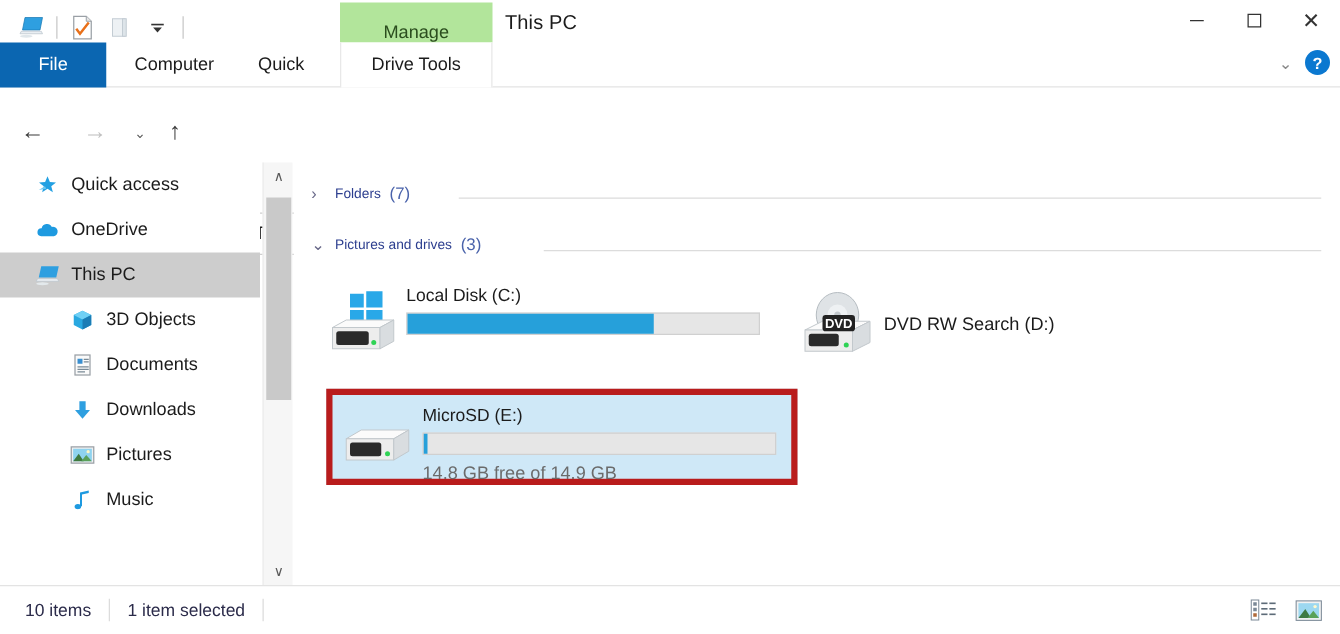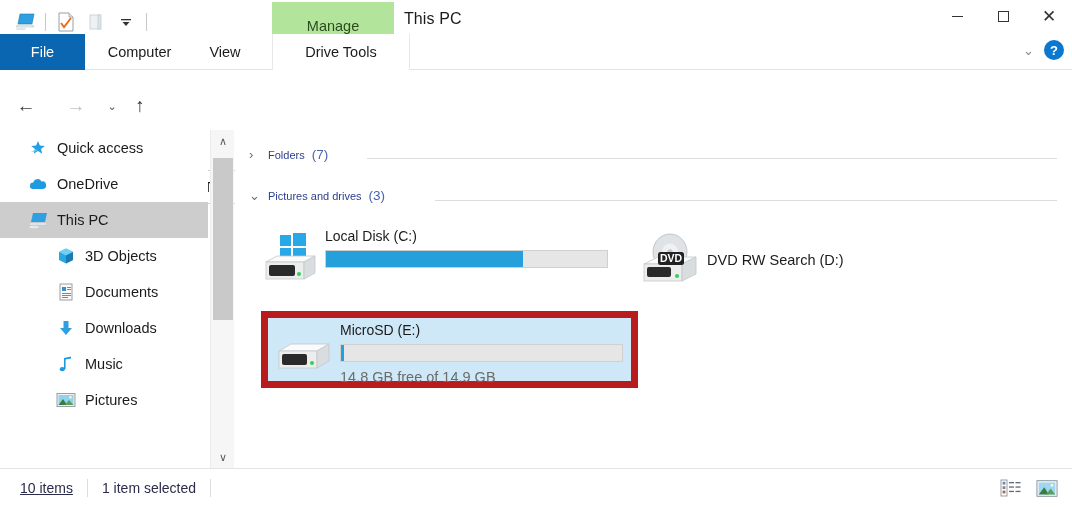--- a/index.html
+++ b/index.html
@@ -42,21 +42,21 @@
 
   
   .ribbon {
     position:absolute; left:0; top:34px; width:1072px; height:36px;
     background:#ffffff; border-bottom:1px solid #e3e3e3;
   }
   .tab { position:absolute; top:0; height:36px; display:flex; align-items:center; justify-content:center; font-size:14.5px; }
   .tab-file { left:0; width:85px; background:#0b66b1; color:#fff; }
   .tab-computer { left:88px; width:103px; color:#1b1b1b; }
   .tab-view { left:192px; width:66px; color:#1b1b1b; }
-  .tab-drive { left:272px; width:138px; color:#1b1b1b; background:#fff;
+  .tab-drive { left:272px; width:122px; color:#1b1b1b; background:#fff;
                border-left:1px solid #e8e8e8; border-right:1px solid #e8e8e8; }
   .ribbon-right { position:absolute; right:8px; top:6px; display:flex; align-items:center; gap:10px; }
   .chev-down { color:#8a8a8a; font-size:13px; }
   .help-btn {
     width:20px; height:20px; border-radius:50%; background:#0b78d0; color:#fff;
     display:flex; align-items:center; justify-content:center; font-size:13px; font-weight:bold;
   }
 
   
   .addrbar { position:absolute; left:0; top:82px; width:1072px; height:48px; background:#fff; }
@@ -119,21 +119,21 @@
   
   .content { position:absolute; left:235px; top:130px; width:837px; height:338px; background:#fff; }
 
   .grp-hdr { position:absolute; display:flex; align-items:center; gap:7px; }
   .grp-chev { color:#6a6a8a; font-size:13px; width:12px; }
   .grp-name { font-size:11px; color:#2c3e8f; }
   .grp-count { font-size:13.5px; color:#4a63ab; }
   .grp-line { position:absolute; height:1px; background:#dcdcdc; }
 
   .tile { position:absolute; display:flex; }
-  .tile.sel { background:#cfe8f7; border:7px solid #b91c1c;align-items:center; }
+  .tile.sel { background:#cfe8f7; border:5px solid #b91c1c; }
   .tile-ico { width:72px; display:flex; align-items:center; justify-content:center; flex:0 0 72px; }
   .tile-body { padding-top:8px; }
   .tile-name { font-size:14px; color:#1b1b1b; margin-bottom:6px; }
   .bar-track { width:283px; height:18px; background:#e6e6e6; border:1px solid #d0d0d0; }
   .bar-fill { height:100%; background:#26a0da; }
   .tile-sub { font-size:14.5px; color:#6b6b6b; margin-top:7px; }
 
   .tile-plain { position:absolute; display:flex; align-items:center; }
   .tile-plain .tile-name2 { font-size:14.5px; color:#1b1b1b; }
 
@@ -204,21 +204,21 @@
   </div>
 
   <div class="ribbon">
     <div class="tab tab-file">
       <span>File</span>
     </div>
     <div class="tab tab-computer">
       <span>Computer</span>
     </div>
     <div class="tab tab-view">
-      <span>View</span>
+      <span>Quick</span>
     </div>
     <div class="tab tab-drive">
       <span>Drive Tools</span>
     </div>
     <div class="ribbon-right">
       <span class="chev-down">⌄</span>
       <span class="help-btn">?</span>
     </div>
   </div>
 
@@ -316,39 +316,39 @@
         <svg width="16" height="18" viewBox="0 0 16 18">
           <rect x="5.5" y="2" width="5" height="7" fill="#2e9fe0"></rect>
           <polygon points="2,9 14,9 8,16" fill="#2e9fe0"></polygon>
         </svg>
       </span>
       <span>Downloads</span>
     </div>
 
     <div class="nav-item lvl2">
       <span class="nav-ico">
-        <svg width="16" height="18" viewBox="0 0 16 18">
-          <path d="M6 14 V3 l7 -1.6 v2 L7.6 4.6 V14 z" fill="#1e9ae0"></path>
-          <ellipse cx="4.3" cy="14.2" rx="2.6" ry="2.1" fill="#1e9ae0"></ellipse>
-        </svg>
-      </span>
-      <span>Music</span>
-    </div>
-
-    <div class="nav-item lvl2">
-      <span class="nav-ico">
         <svg width="20" height="16" viewBox="0 0 20 16">
           <rect x="1" y="1.5" width="18" height="13" fill="#f0f0f0" stroke="#9aa0a6" stroke-width="1"></rect>
           <rect x="2.5" y="3" width="15" height="10" fill="#8fd3ef"></rect>
           <polygon points="2.5,13 7,7 11,13" fill="#3f7a3f"></polygon>
           <polygon points="9,13 13,8 17.5,13" fill="#5aa05a"></polygon>
           <circle cx="14.5" cy="5.3" r="1.3" fill="#fff6c2"></circle>
         </svg>
       </span>
       <span>Pictures</span>
+    </div>
+
+    <div class="nav-item lvl2">
+      <span class="nav-ico">
+        <svg width="16" height="18" viewBox="0 0 16 18">
+          <path d="M6 14 V3 l7 -1.6 v2 L7.6 4.6 V14 z" fill="#1e9ae0"></path>
+          <ellipse cx="4.3" cy="14.2" rx="2.6" ry="2.1" fill="#1e9ae0"></ellipse>
+        </svg>
+      </span>
+      <span>Music</span>
     </div>
   </div>
 
   <div class="vscroll">
     <div class="vs-arrow vs-up">∧</div>
     <div class="vs-thumb"></div>
     <div class="vs-arrow vs-dn">∨</div>
   </div>
 
   <div class="content">
@@ -423,21 +423,21 @@
         <div class="tile-name">MicroSD (E:)</div>
         <div class="bar-track" style="background:#e6e6e6;">
           <div class="bar-fill" style="width:1%;"></div>
         </div>
         <div class="tile-sub">14.8 GB free of 14.9 GB</div>
       </div>
     </div>
   </div>
 
   <div class="statusbar">
-    <span class="st-item" style="margin-left:20px;text-decoration:underline;">10 items</span>
+    <span class="st-item" style="margin-left:20px;">10 items</span>
     <span class="st-sep"></span>
     <span class="st-item">1 item selected</span>
     <span class="st-sep"></span>
 
     <div class="view-btns">
       <div class="view-btn">
         <svg width="22" height="18" viewBox="0 0 22 18">
           <rect x="1" y="1" width="6" height="16" fill="#fff" stroke="#7a8896" stroke-width="0.8"></rect>
           <rect x="2.6" y="2.8" width="2.8" height="2.8" fill="#7a8896"></rect>
           <rect x="2.6" y="7.2" width="2.8" height="2.8" fill="#7a8896"></rect>

